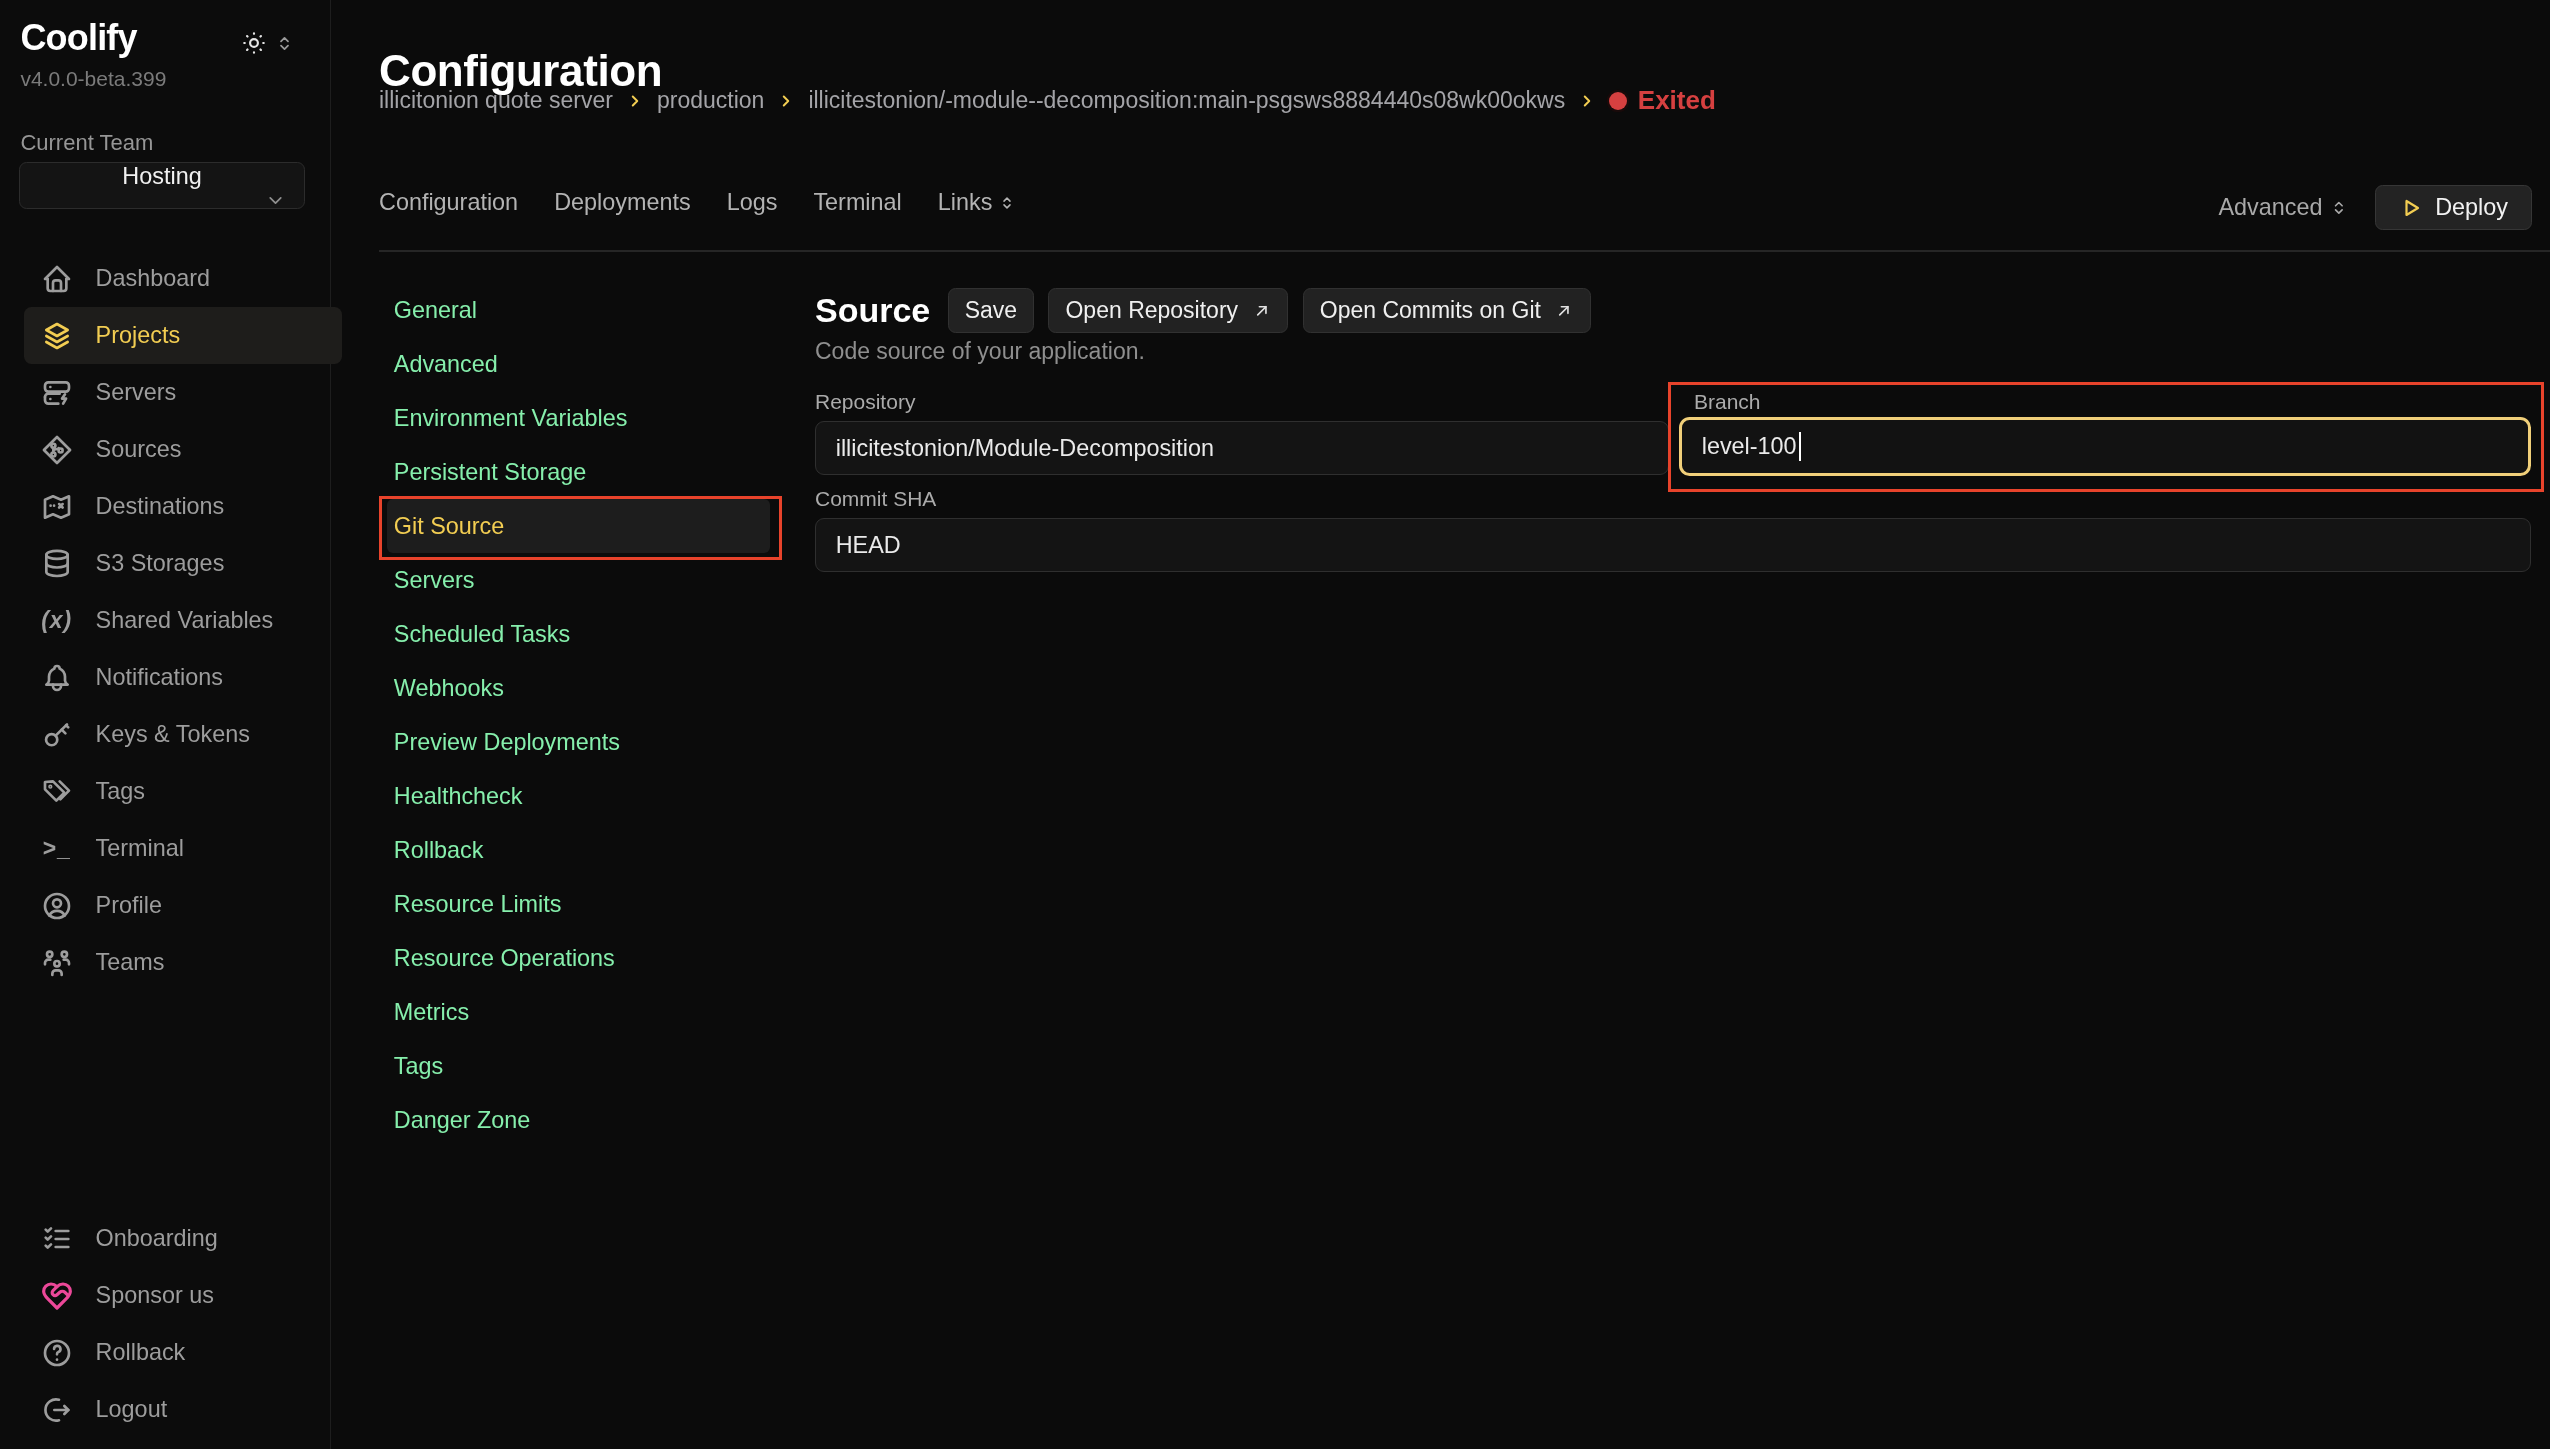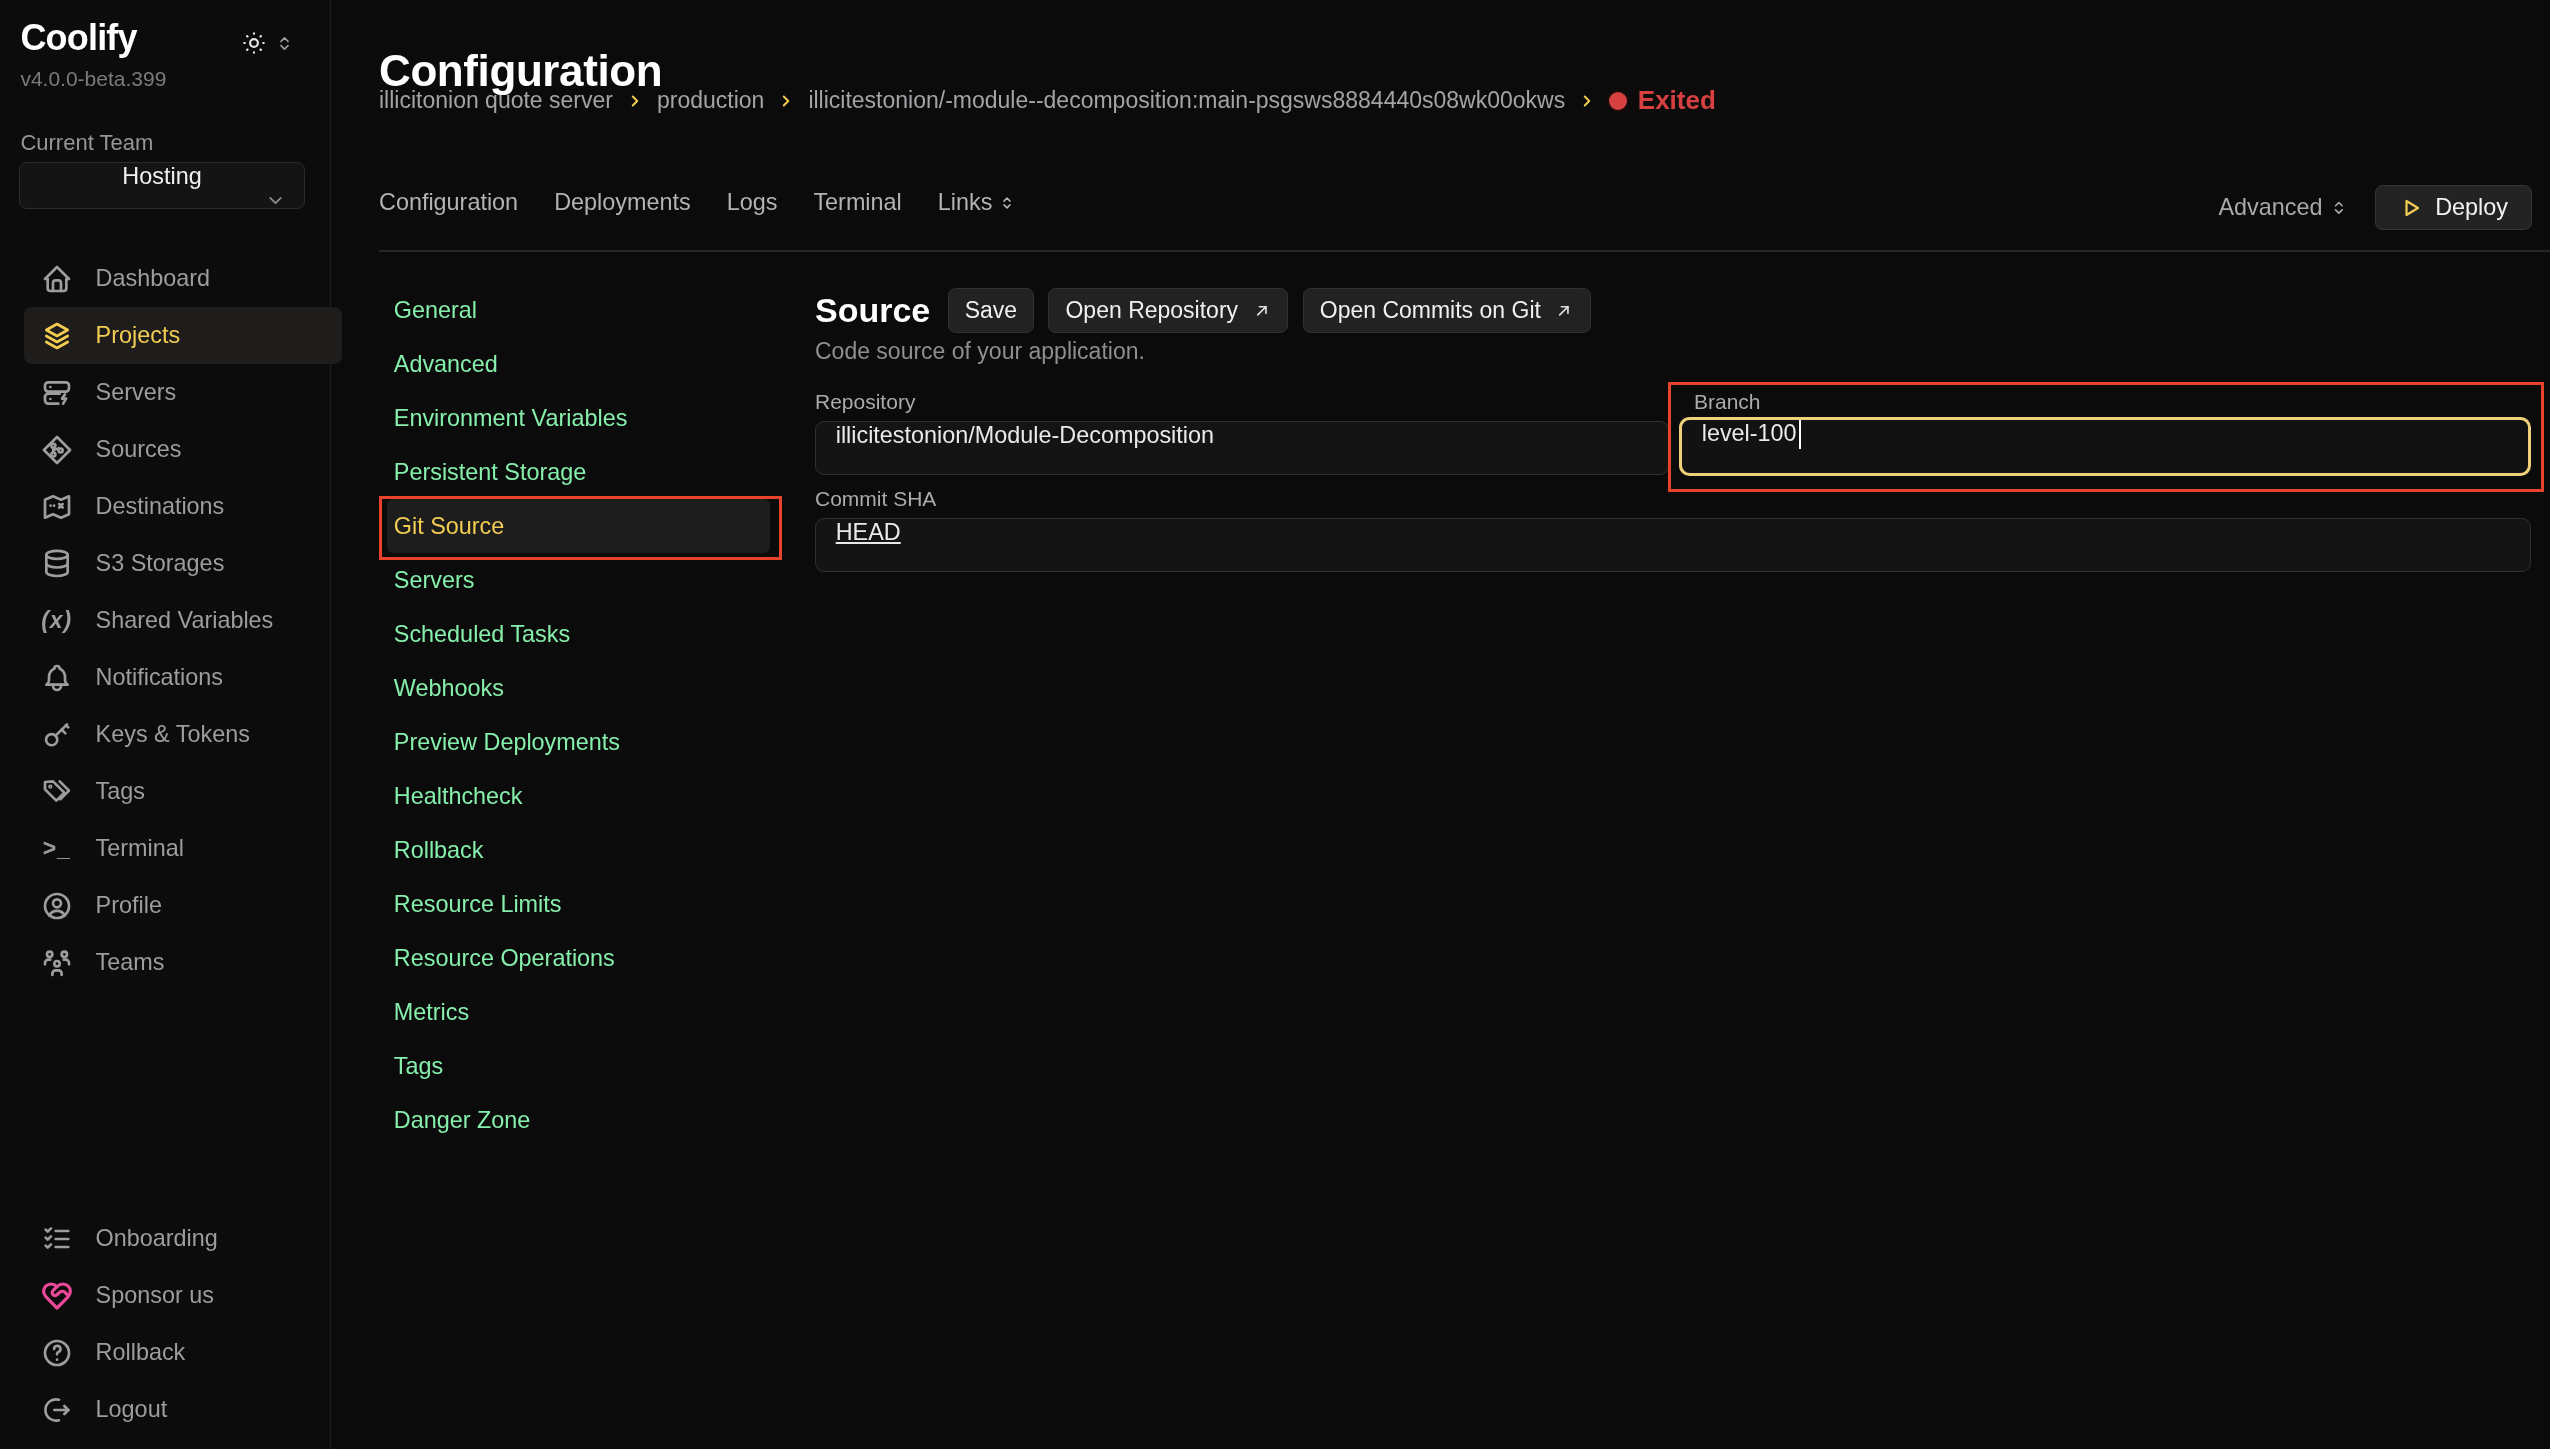--- a/index.html
+++ b/index.html
@@ -69,25 +69,25 @@
   .src-title{font-size:34px;font-weight:800;margin-right:3px;}
   .btn{height:45px;display:flex;align-items:center;gap:13.6px;padding:0 16px;background:#222222;
     border:1.5px solid #313131;border-radius:7.6px;font-size:23px;color:#f0f0f0;cursor:pointer;box-sizing:border-box;white-space:nowrap;}
   .btn .ext{color:#e3e3e3;}
   .src-desc{left:815px;top:338px;font-size:23px;color:#8f8f8f;}
   .field-label{font-size:21px;color:#ababab;}
   .lbl-repo{left:815px;top:390px;}
   .lbl-branch{left:1694px;top:390px;z-index:6;}
   .lbl-sha{left:815px;top:487px;}
   .inputbox{box-sizing:border-box;background:#141414;border:1.5px solid #2f2f2f;border-radius:9px;
-    display:flex;padding:0 19.7px;font-size:23.4px;color:#eaeaea;white-space:nowrap;overflow:hidden;}
+    display:flex;align-items:center;padding:0 19.7px;font-size:23.4px;color:#eaeaea;white-space:nowrap;overflow:hidden;}
   .inp-repo{left:815px;top:421px;width:854px;height:54px;}
   .inp-branch{left:1679px;top:417px;width:852px;height:59px;border:3px solid #f0cf7a;border-radius:10.6px;background:#121212;z-index:6;}
   .caret{display:inline-block;width:2.3px;height:29px;background:#ffffff;margin-left:2.3px;}
-  .inp-sha{left:815px;top:518px;width:1716px;height:54px;text-decoration:underline;}
+  .inp-sha{left:815px;top:518px;width:1716px;height:54px;}
 </style>
 </head>
 <body>
 
 <aside class="sidebar">
   <div class="abs logo">Coolify</div>
   <span class="abs theme-toggle">
     <svg class="ic" width="26" height="26" viewBox="0 0 24 24">
         <circle cx="12" cy="12" r="3.6"></circle>
         <path d="M12 3v.5M12 20.5v.5M3 12h.5M20.5 12h.5M5.6 5.6l.4.4M18 18l.4.4M18.4 5.6l-.4.4M6 18l-.4.4"></path>

